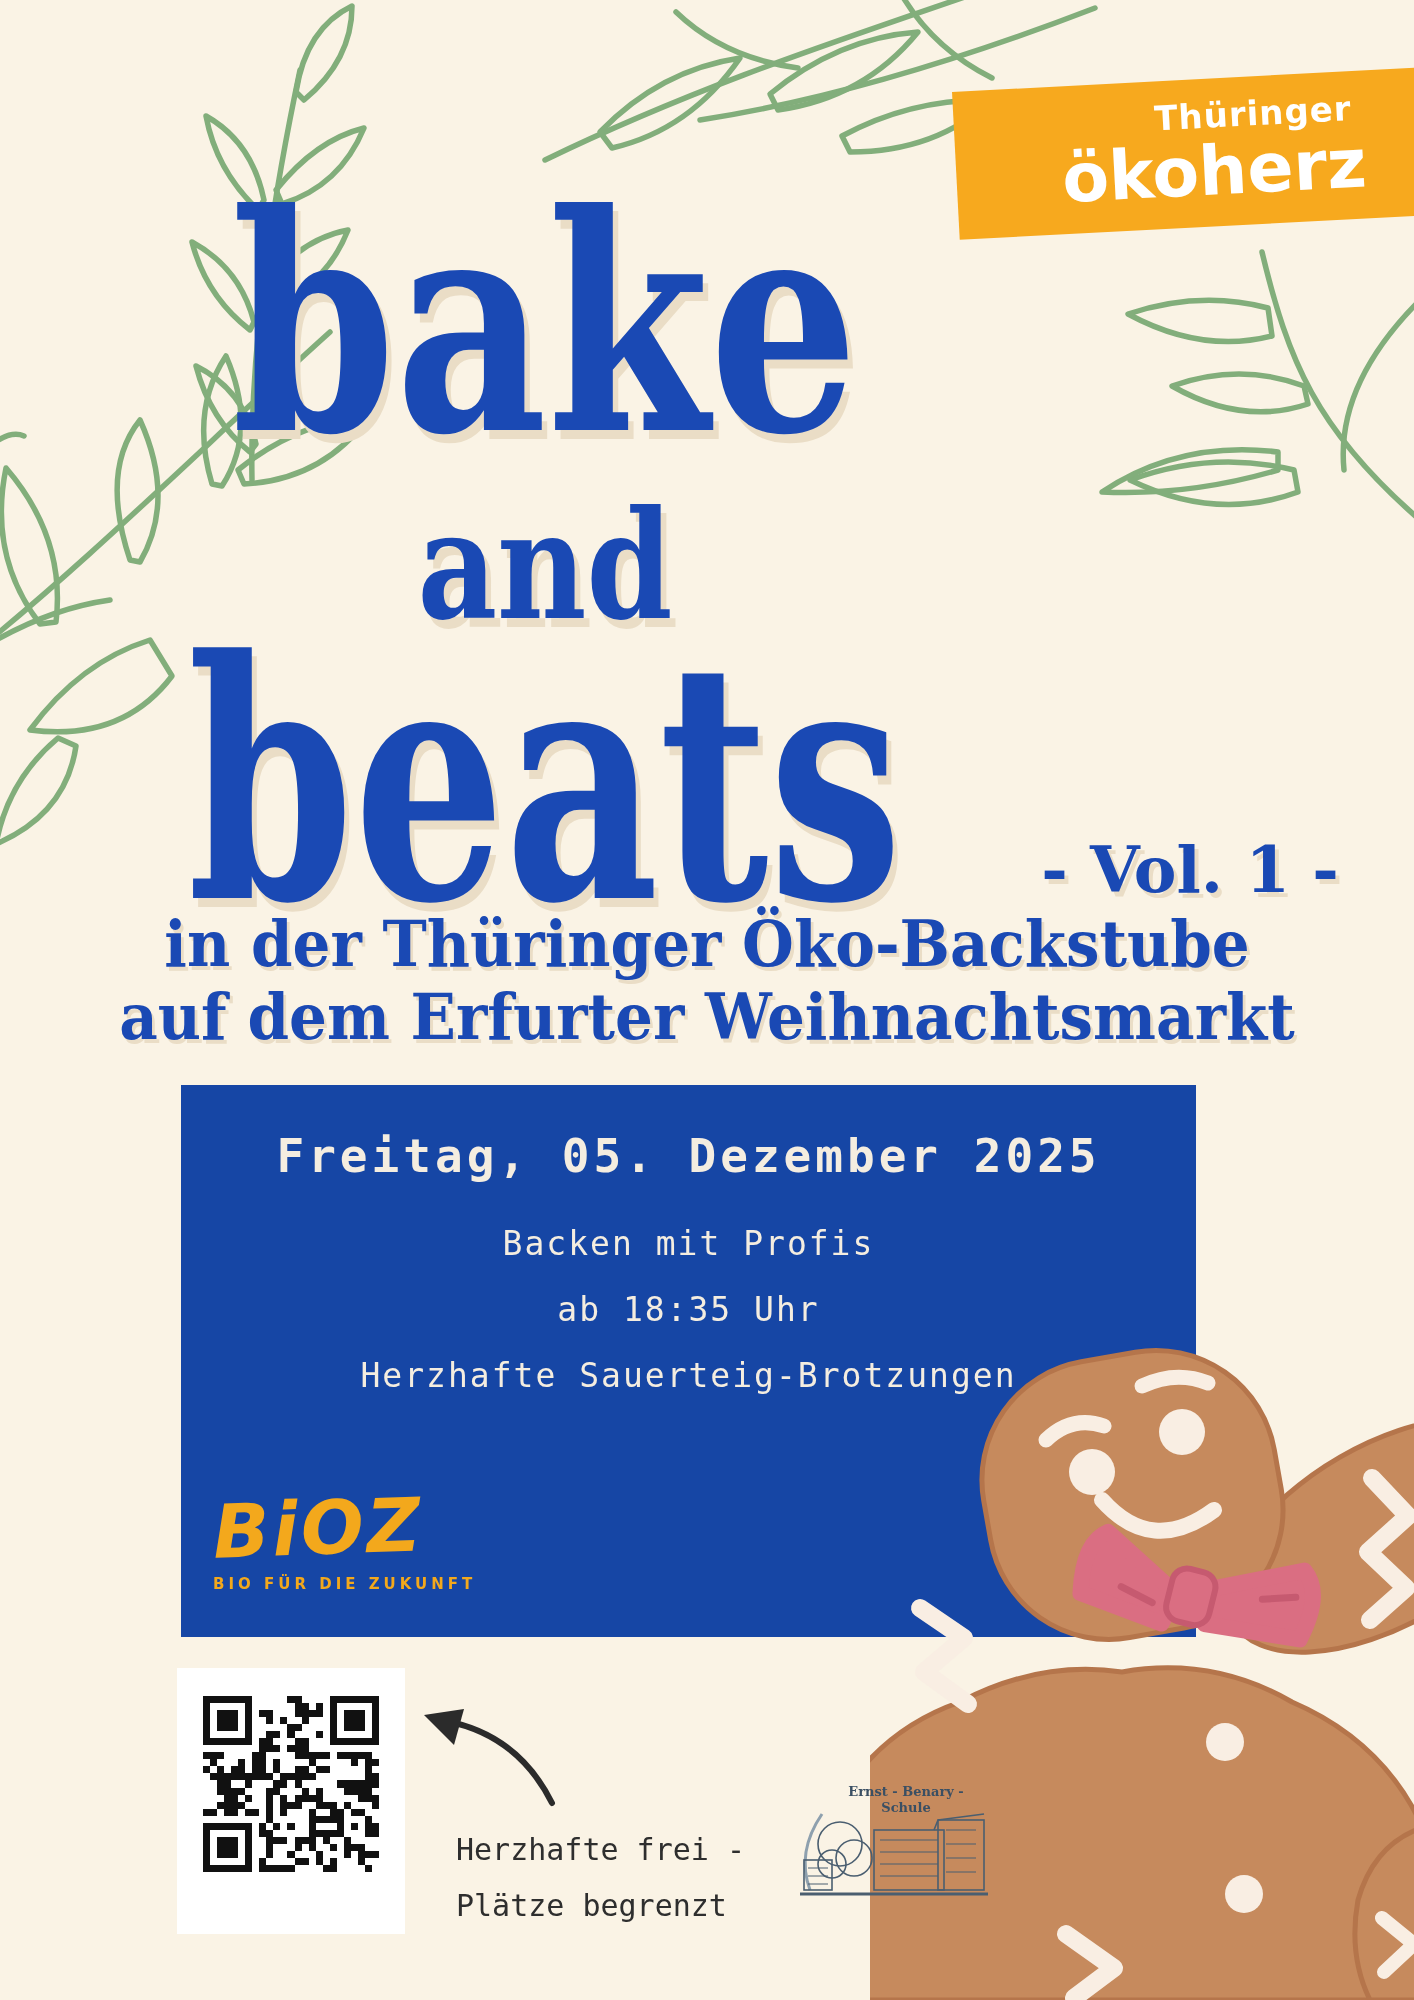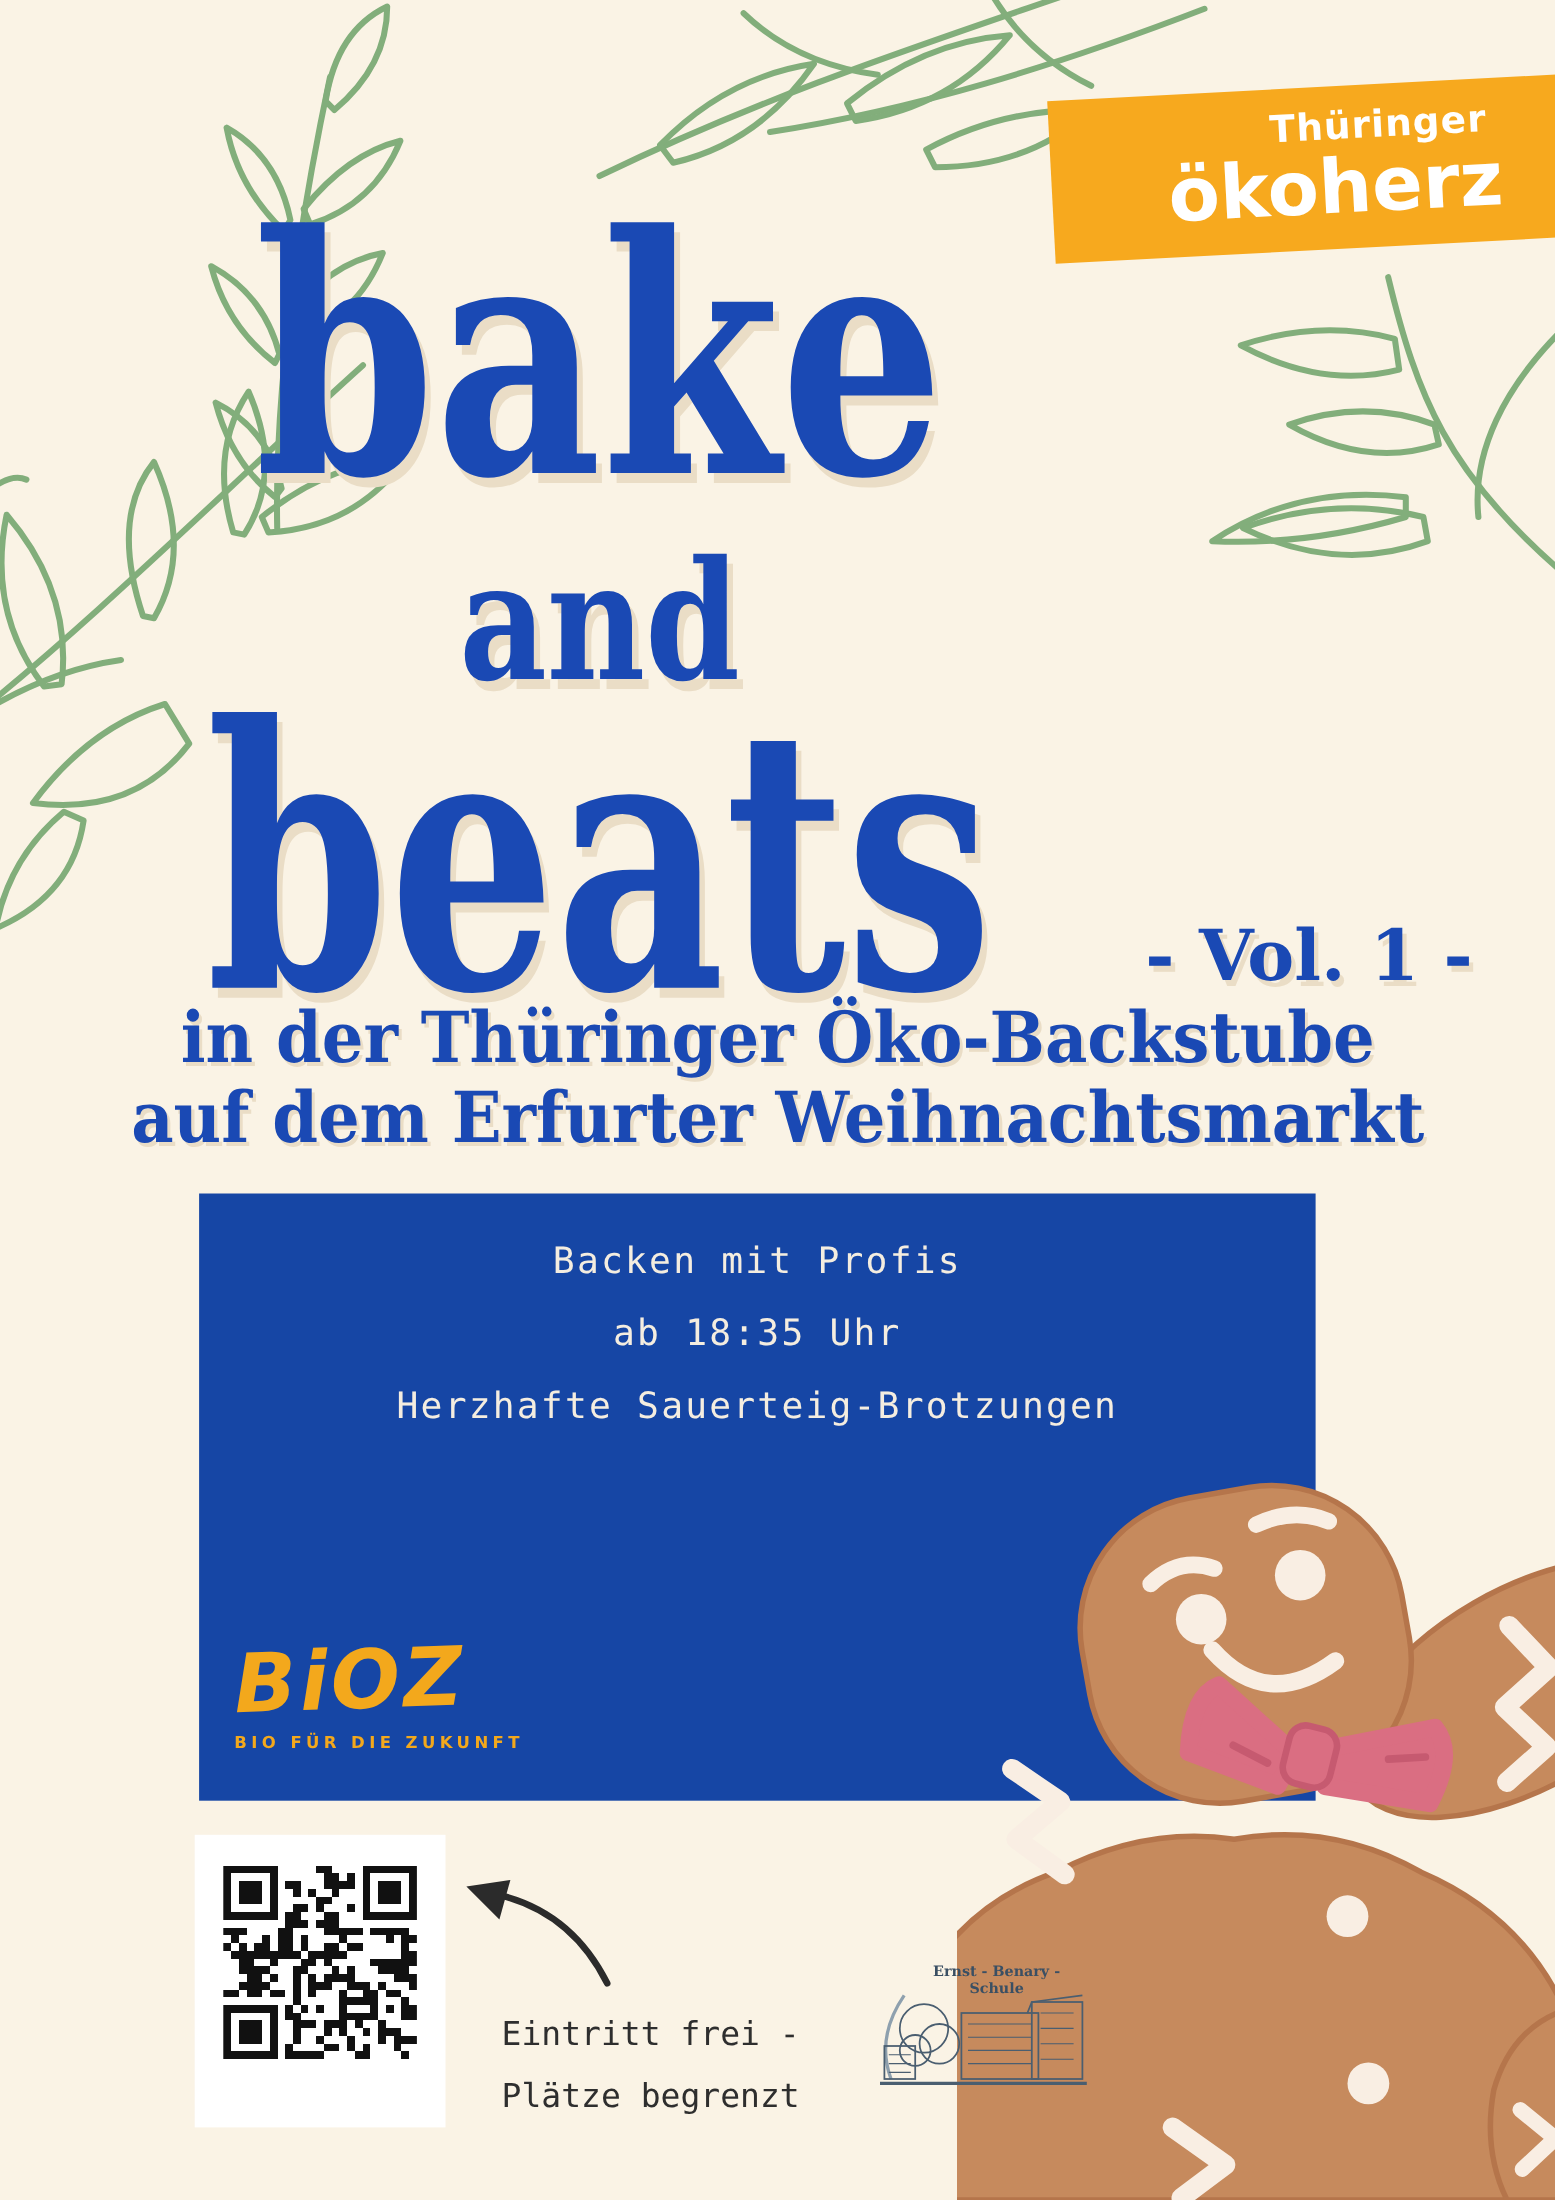--- a/index.html
+++ b/index.html
@@ -131,20 +131,21 @@
     <div class="t-line t-beats">beats</div>
   </div>
   <div class="t-vol">- Vol. 1 -</div>
 
   <div class="subtitle">
     <div>in der Thüringer Öko-Backstube</div>
     <div>auf dem Erfurter Weihnachtsmarkt</div>
   </div>
 
   <div class="event-box">
+    <div class="event-date">Freitag, 05. Dezember 2025</div>
     <div class="event-lines">
       <div>Backen mit Profis</div>
       <div>ab 18:35 Uhr</div>
       <div>Herzhafte Sauerteig-Brotzungen</div>
     </div>
     <div class="bioz">
       <span class="bioz-name">BiOZ</span>
       <div class="bioz-tag">BIO FÜR DIE ZUKUNFT</div>
     </div>
   </div>
@@ -410,21 +411,21 @@
         <rect x="2" y="20" width="3" height="3" fill="#111"></rect>
       </svg>
   </div>
 
   <svg class="arrow" width="150" height="110" viewBox="0 0 150 110">
     <path d="M132 98 Q98 30 26 16" fill="none" stroke="#2b2b2b" stroke-width="6" stroke-linecap="round"></path>
     <polygon points="4,10 44,4 34,40" fill="#2b2b2b"></polygon>
   </svg>
 
   <div class="note">
-    <div>Eintritt frei -</div>
+    <div>Herzhafte frei -</div>
     <div>Plätze begrenzt</div>
   </div>
 
   <svg class="school" width="215" height="145" viewBox="0 0 215 145">
     <g font-family="DejaVu Serif, Liberation Serif, serif" font-weight="bold" fill="#3A4F63" text-anchor="middle">
       <text id="school-line1" x="118" y="24" font-size="13">Ernst - Benary -</text>
       <text id="school-line2" x="118" y="40" font-size="13">Schule</text>
     </g>
     <g fill="none" stroke="#4A5E70" stroke-width="1.6">
       <path d="M34 42 Q8 80 22 118" stroke="#8ea0ae" stroke-width="3"></path>

